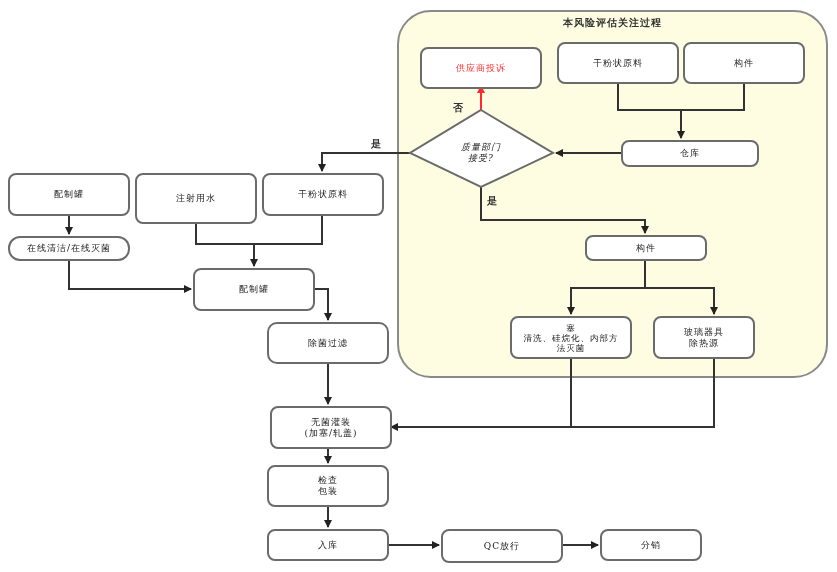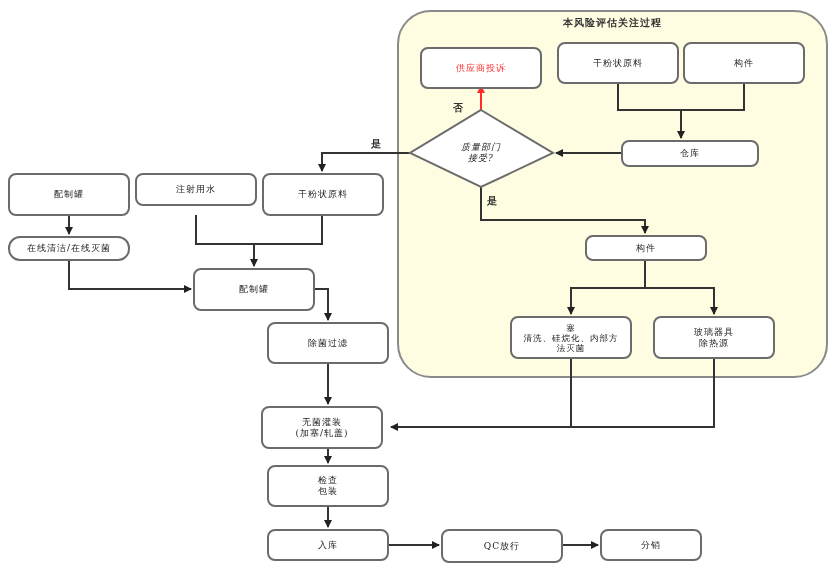--- a/index.html
+++ b/index.html
@@ -90,44 +90,44 @@
     <span>仓库</span>
   </div>
   <div class="box" style="left:585px;top:235px;width:122px;height:26px;">
     <span>构件</span>
   </div>
   <div class="box" style="left:510px;top:316px;width:122px;height:43px;font-size:8.5px;line-height:10px;">
     <span>塞
 清洗、硅烷化、内部方
 法灭菌</span>
   </div>
-  <div class="box" style="left:653px;top:316px;width:122px;height:43px;">
+  <div class="box" style="left:653px;top:316px;width:102px;height:43px;">
     <span>玻璃器具
 除热源</span>
   </div>
 
   <div class="box" style="left:8px;top:173px;width:122px;height:43px;">
     <span>配制罐</span>
   </div>
-  <div class="box" style="left:135px;top:173px;width:122px;height:33px;">
+  <div class="box" style="left:135px;top:173px;width:122px;height:51px;">
     <span>注射用水</span>
   </div>
   <div class="box" style="left:262px;top:173px;width:122px;height:43px;">
     <span>干粉状原料</span>
   </div>
   <div class="box" style="left:8px;top:236px;width:122px;height:25px;border-radius:12px;">
     <span>在线清洁/在线灭菌</span>
   </div>
   <div class="box" style="left:193px;top:268px;width:122px;height:43px;">
     <span>配制罐</span>
   </div>
-  <div class="box" style="left:267px;top:322px;width:122px;height:42px;">
+  <div class="box" style="left:267px;top:322px;width:122px;height:42px;border-radius:10px;">
     <span>除菌过滤</span>
   </div>
-  <div class="box" style="left:261px;top:406px;width:122px;height:43px;">
+  <div class="box" style="left:270px;top:406px;width:122px;height:43px;">
     <span>无菌灌装
 (加塞/轧盖)</span>
   </div>
   <div class="box" style="left:267px;top:465px;width:122px;height:42px;">
     <span>检查
 包装</span>
   </div>
   <div class="box" style="left:267px;top:529px;width:122px;height:32px;">
     <span>入库</span>
   </div>

